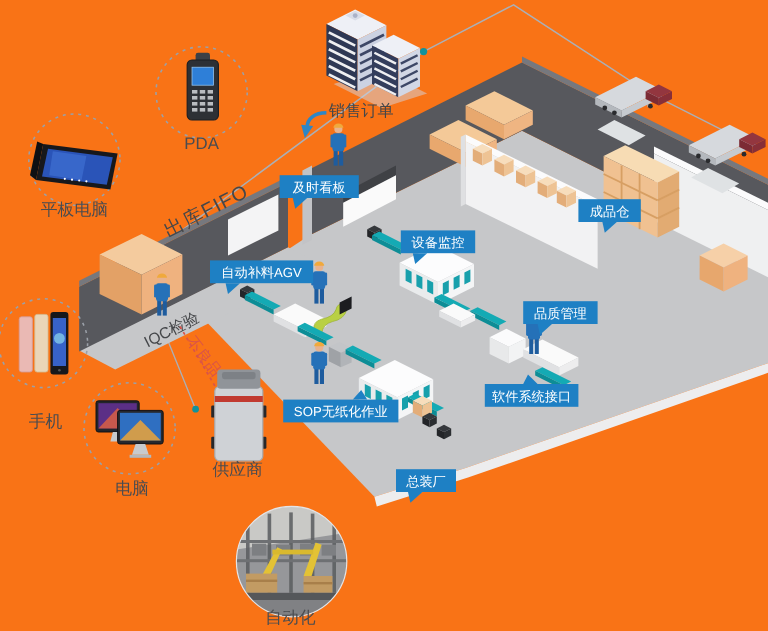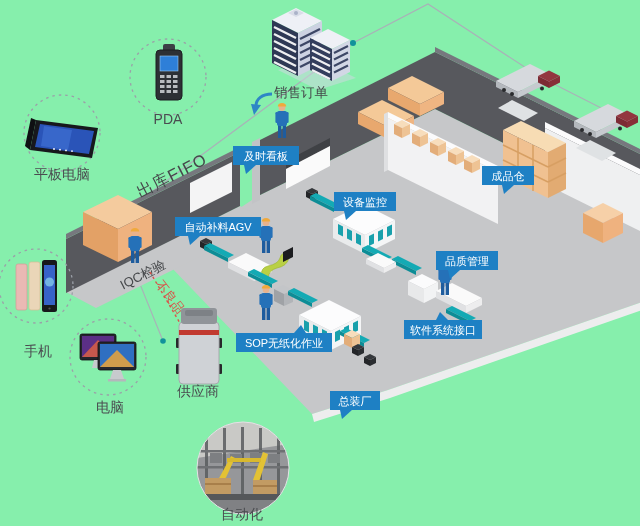--- a/index.html
+++ b/index.html
@@ -1,17 +1,17 @@
 <!DOCTYPE html>
 <html><head>
 <meta charset="utf-8">
 <style>
   html,body{margin:0;padding:0;background:#ffffff;}
   body{font-family:"Liberation Sans","DejaVu Sans",sans-serif;}
-  .stage{width:640px;height:526px;position:relative;overflow:hidden;background:#86efac;}
+  .stage{width:640px;height:526px;position:relative;overflow:hidden;background:#f97316;}
   svg{display:block;}
   text{font-family:"Liberation Sans","DejaVu Sans",sans-serif;}
   .tag-text{fill:#ffffff;font-size:11px;}
   .dev-label{fill:#4a4c50;font-size:14px;}
   .flow-text{fill:#45474a;}
 </style>
 </head>
 <body>
 
 <div class="stage">

